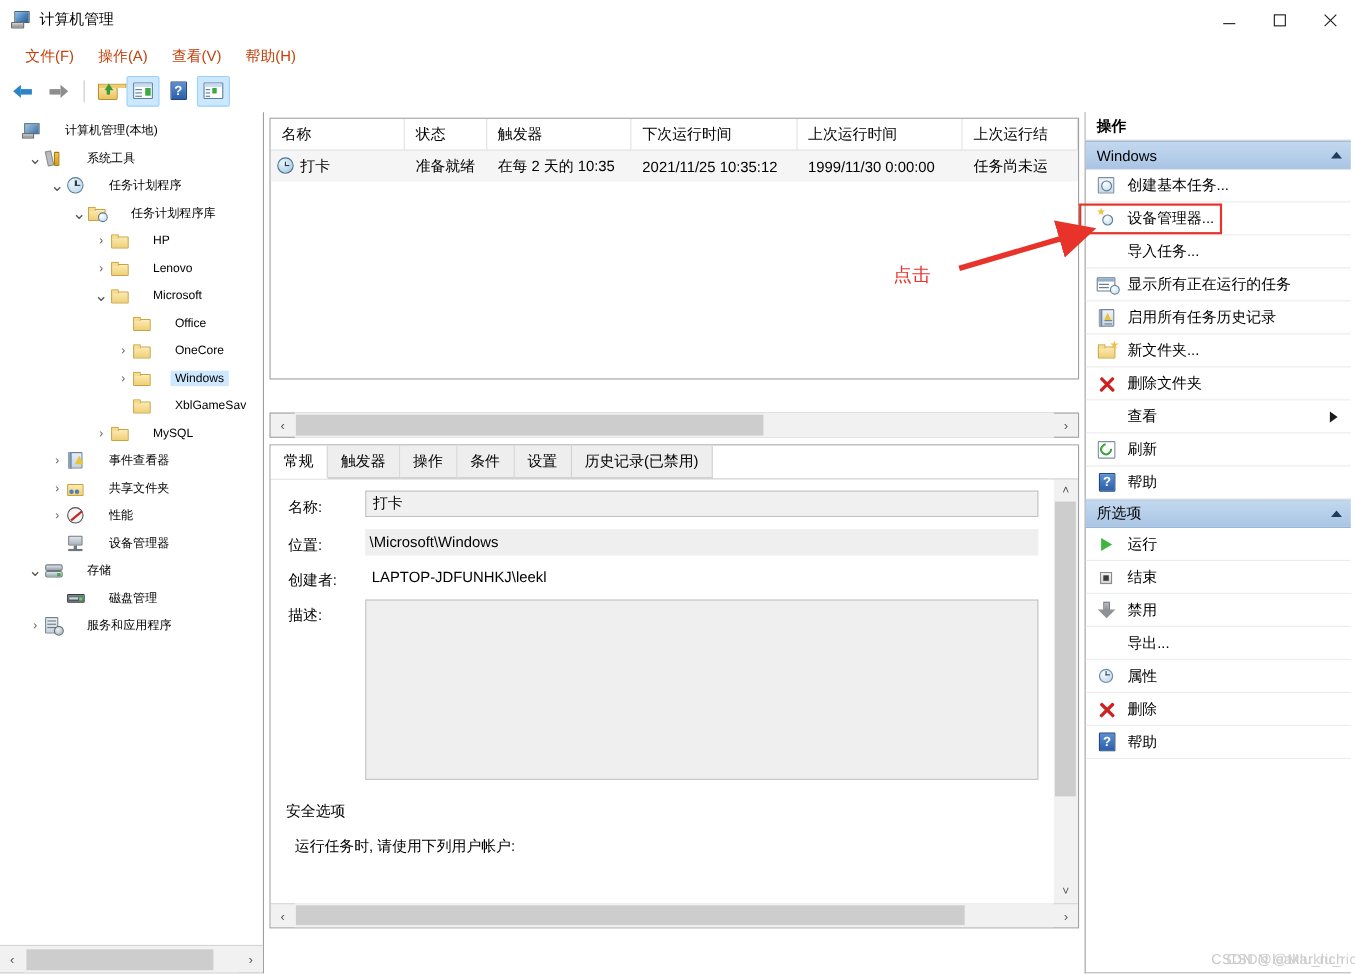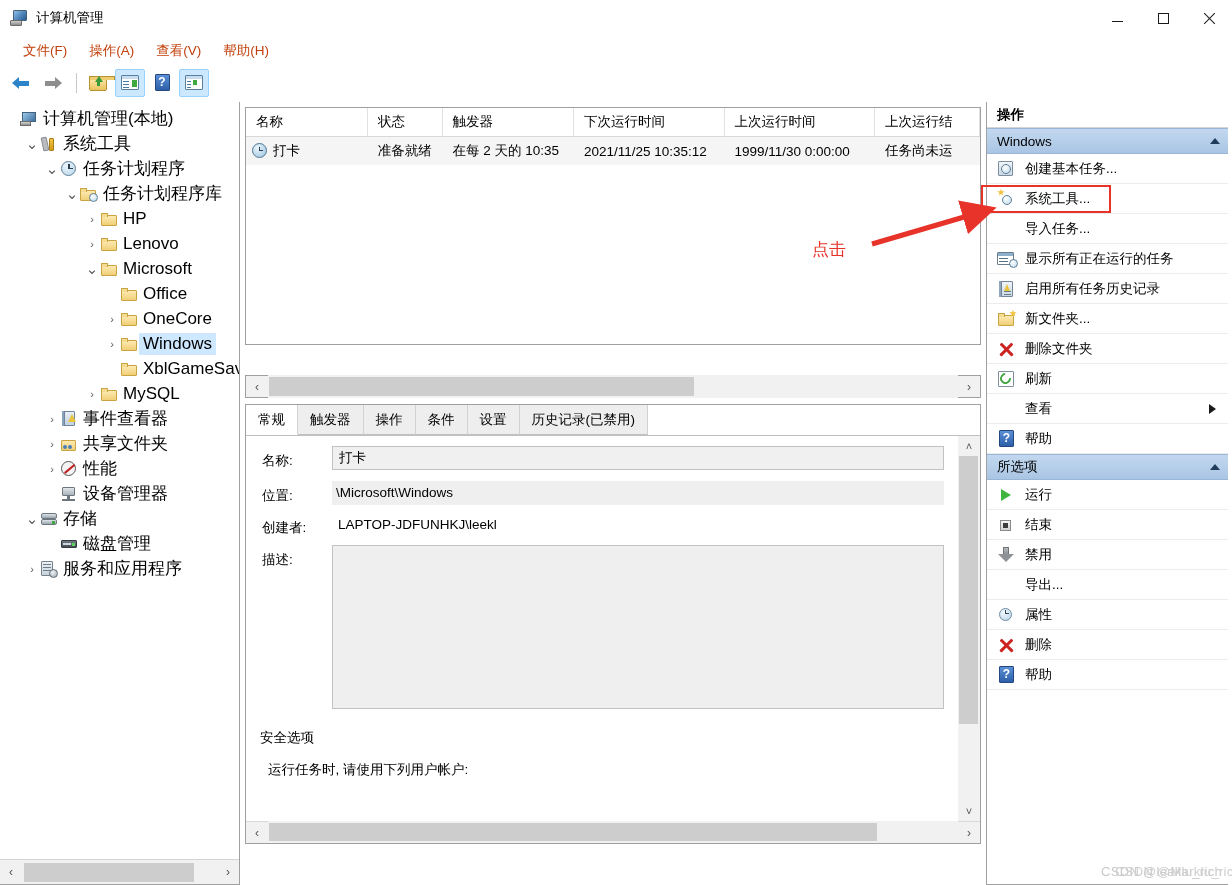--- a/index.html
+++ b/index.html
@@ -120,21 +120,21 @@
     border: 1px solid #a0a0a0; border-left:none; border-top:none;
     background: #fff; flex: none;
   }
   .tree-inner { position:absolute; left:0; top:0; right:0; bottom:26px; overflow:hidden; padding-top:4px; }
   .tnode { display:flex; align-items:center; height:25px; padding-left:4px; white-space:nowrap; cursor:default; }
   .chev {
     width:16px; height:16px; flex:none; display:flex; align-items:center; justify-content:center;
     color:#5a5a5a; font-size:11px;
   }
   .chev.empty { visibility:hidden; }
-  .tlabel { margin-left:1px; font-size:17px; }
+  .tlabel { margin-left:17px; font-size:11px; }
   .tnode .selbox { display:inline-block; padding:1px 4px; }
   .tnode.selected .selbox { background:#cde8ff; }
   .tico { width:18px; height:18px; flex:none; position:relative; }
 
   .ic-folder { }
   .ic-folder .fb { position:absolute; left:1px; bottom:2px; width:16px; height:11px;
     background: linear-gradient(180deg,#fdeab3,#f0cf76); border:1px solid #c9a33f; border-radius:1px; }
   .ic-folder .ft { position:absolute; left:1px; top:3px; width:7px; height:4px;
     background:#f5dc93; border:1px solid #c9a33f; border-bottom:none; border-radius:1px 1px 0 0; }
 
@@ -765,21 +765,21 @@
               <span class="bx"></span>
               <span class="cl"></span>
             </span>
             <span class="lbl">创建基本任务...</span>
           </div>
           <div class="ap-item">
             <span class="ap-ico ai-newtask">
               <span class="cl" style="left:5px;top:5px;"></span>
               <span class="star"></span>
             </span>
-            <span class="lbl">系统工具...</span>
+            <span class="lbl">设备管理器...</span>
             <span class="hl-box"></span>
           </div>
           <div class="ap-item">
             <span class="ap-ico"></span>
             <span class="lbl">导入任务...</span>
           </div>
           <div class="ap-item">
             <span class="ap-ico ai-runall">
               <span class="bx"></span>
               <span class="hd"></span>
@@ -805,30 +805,30 @@
               <span class="ft"></span>
               <span class="star"></span>
             </span>
             <span class="lbl">新文件夹...</span>
           </div>
           <div class="ap-item">
             <span class="ap-ico ai-x"></span>
             <span class="lbl">删除文件夹</span>
           </div>
           <div class="ap-item">
+            <span class="ap-ico"></span>
+            <span class="lbl">查看</span>
+            <span class="submenu-tri"></span>
+          </div>
+          <div class="ap-item">
             <span class="ap-ico ai-refresh">
               <span class="c"></span>
               <span class="arc"></span>
             </span>
             <span class="lbl">刷新</span>
-          </div>
-          <div class="ap-item">
-            <span class="ap-ico"></span>
-            <span class="lbl">查看</span>
-            <span class="submenu-tri"></span>
           </div>
           <div class="ap-item">
             <span class="ap-ico ai-help">
               <span class="bg"></span>
               <span class="q">?</span>
             </span>
             <span class="lbl">帮助</span>
           </div>
           <div class="ap-section">
             <span class="nm">所选项</span>

